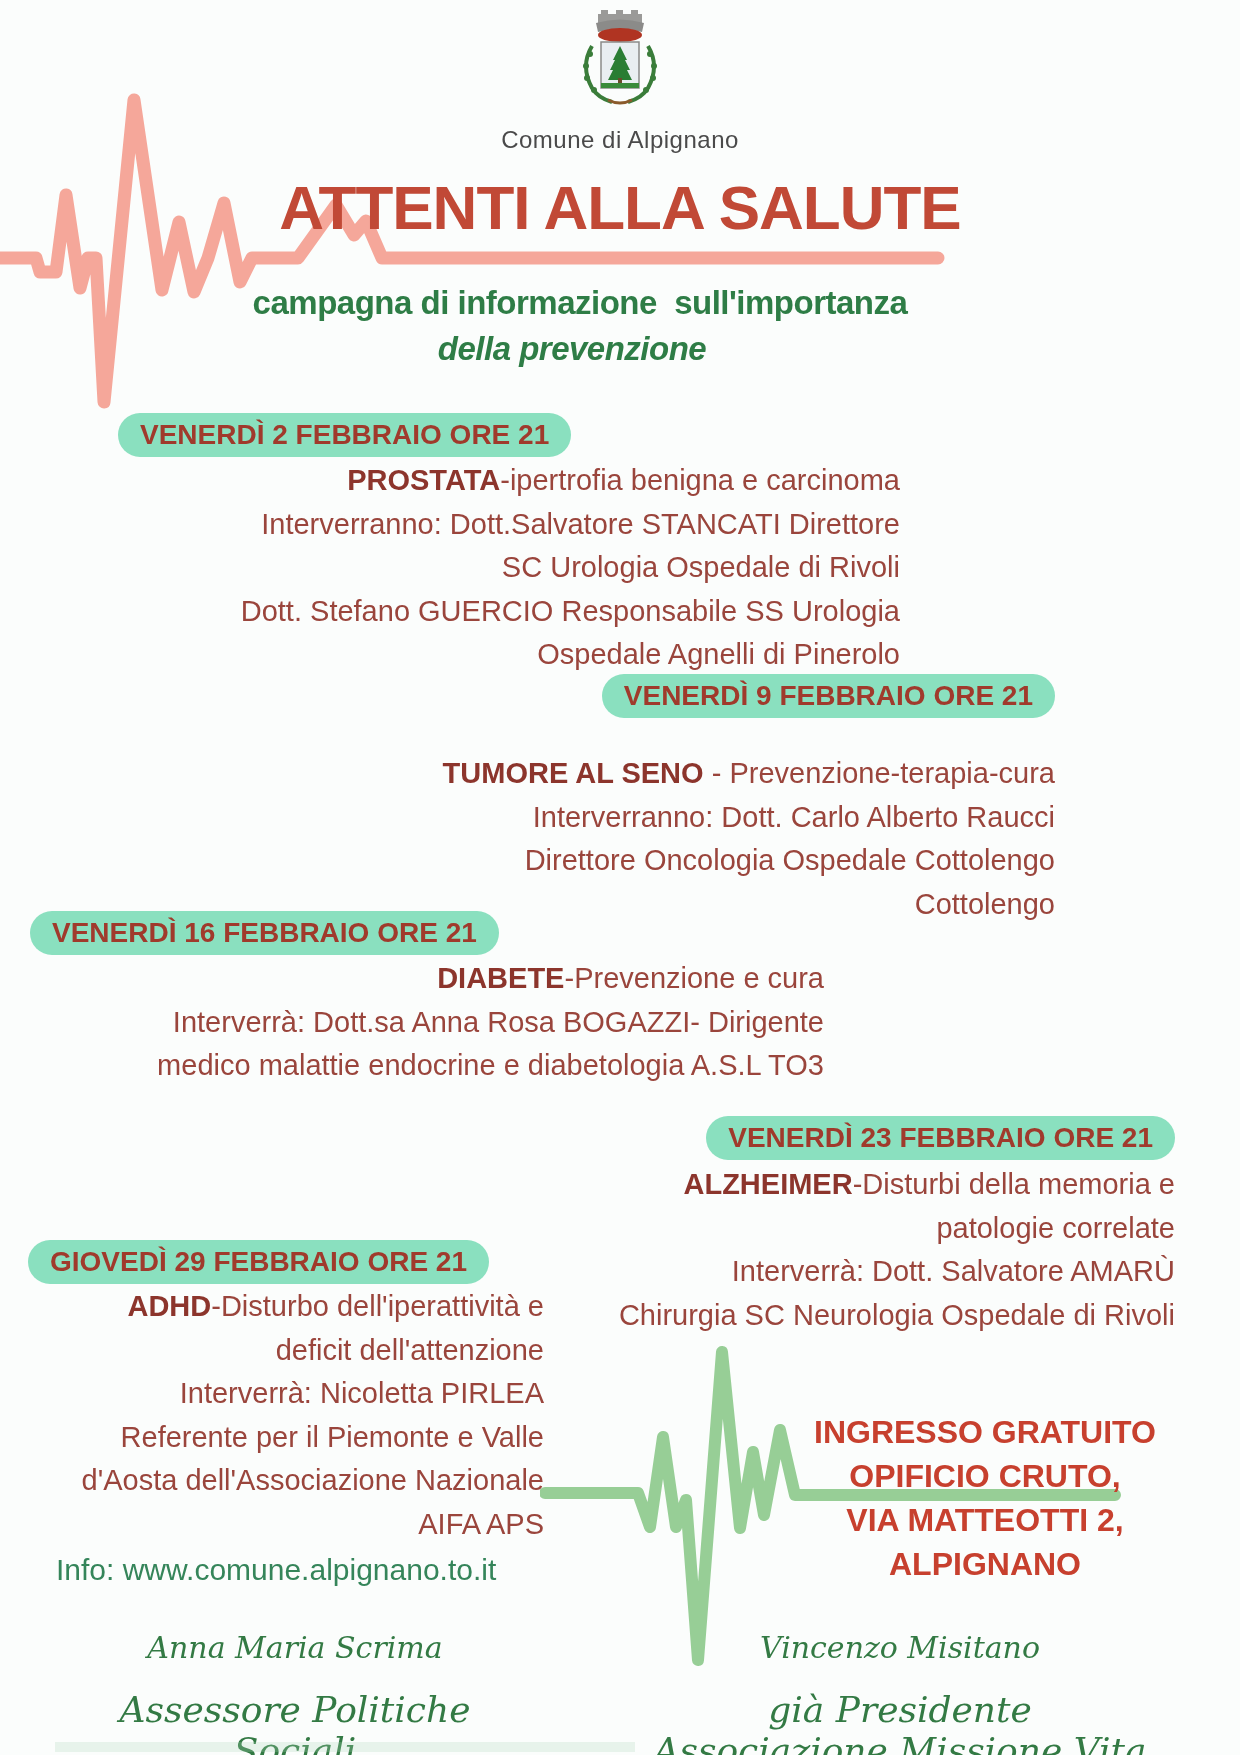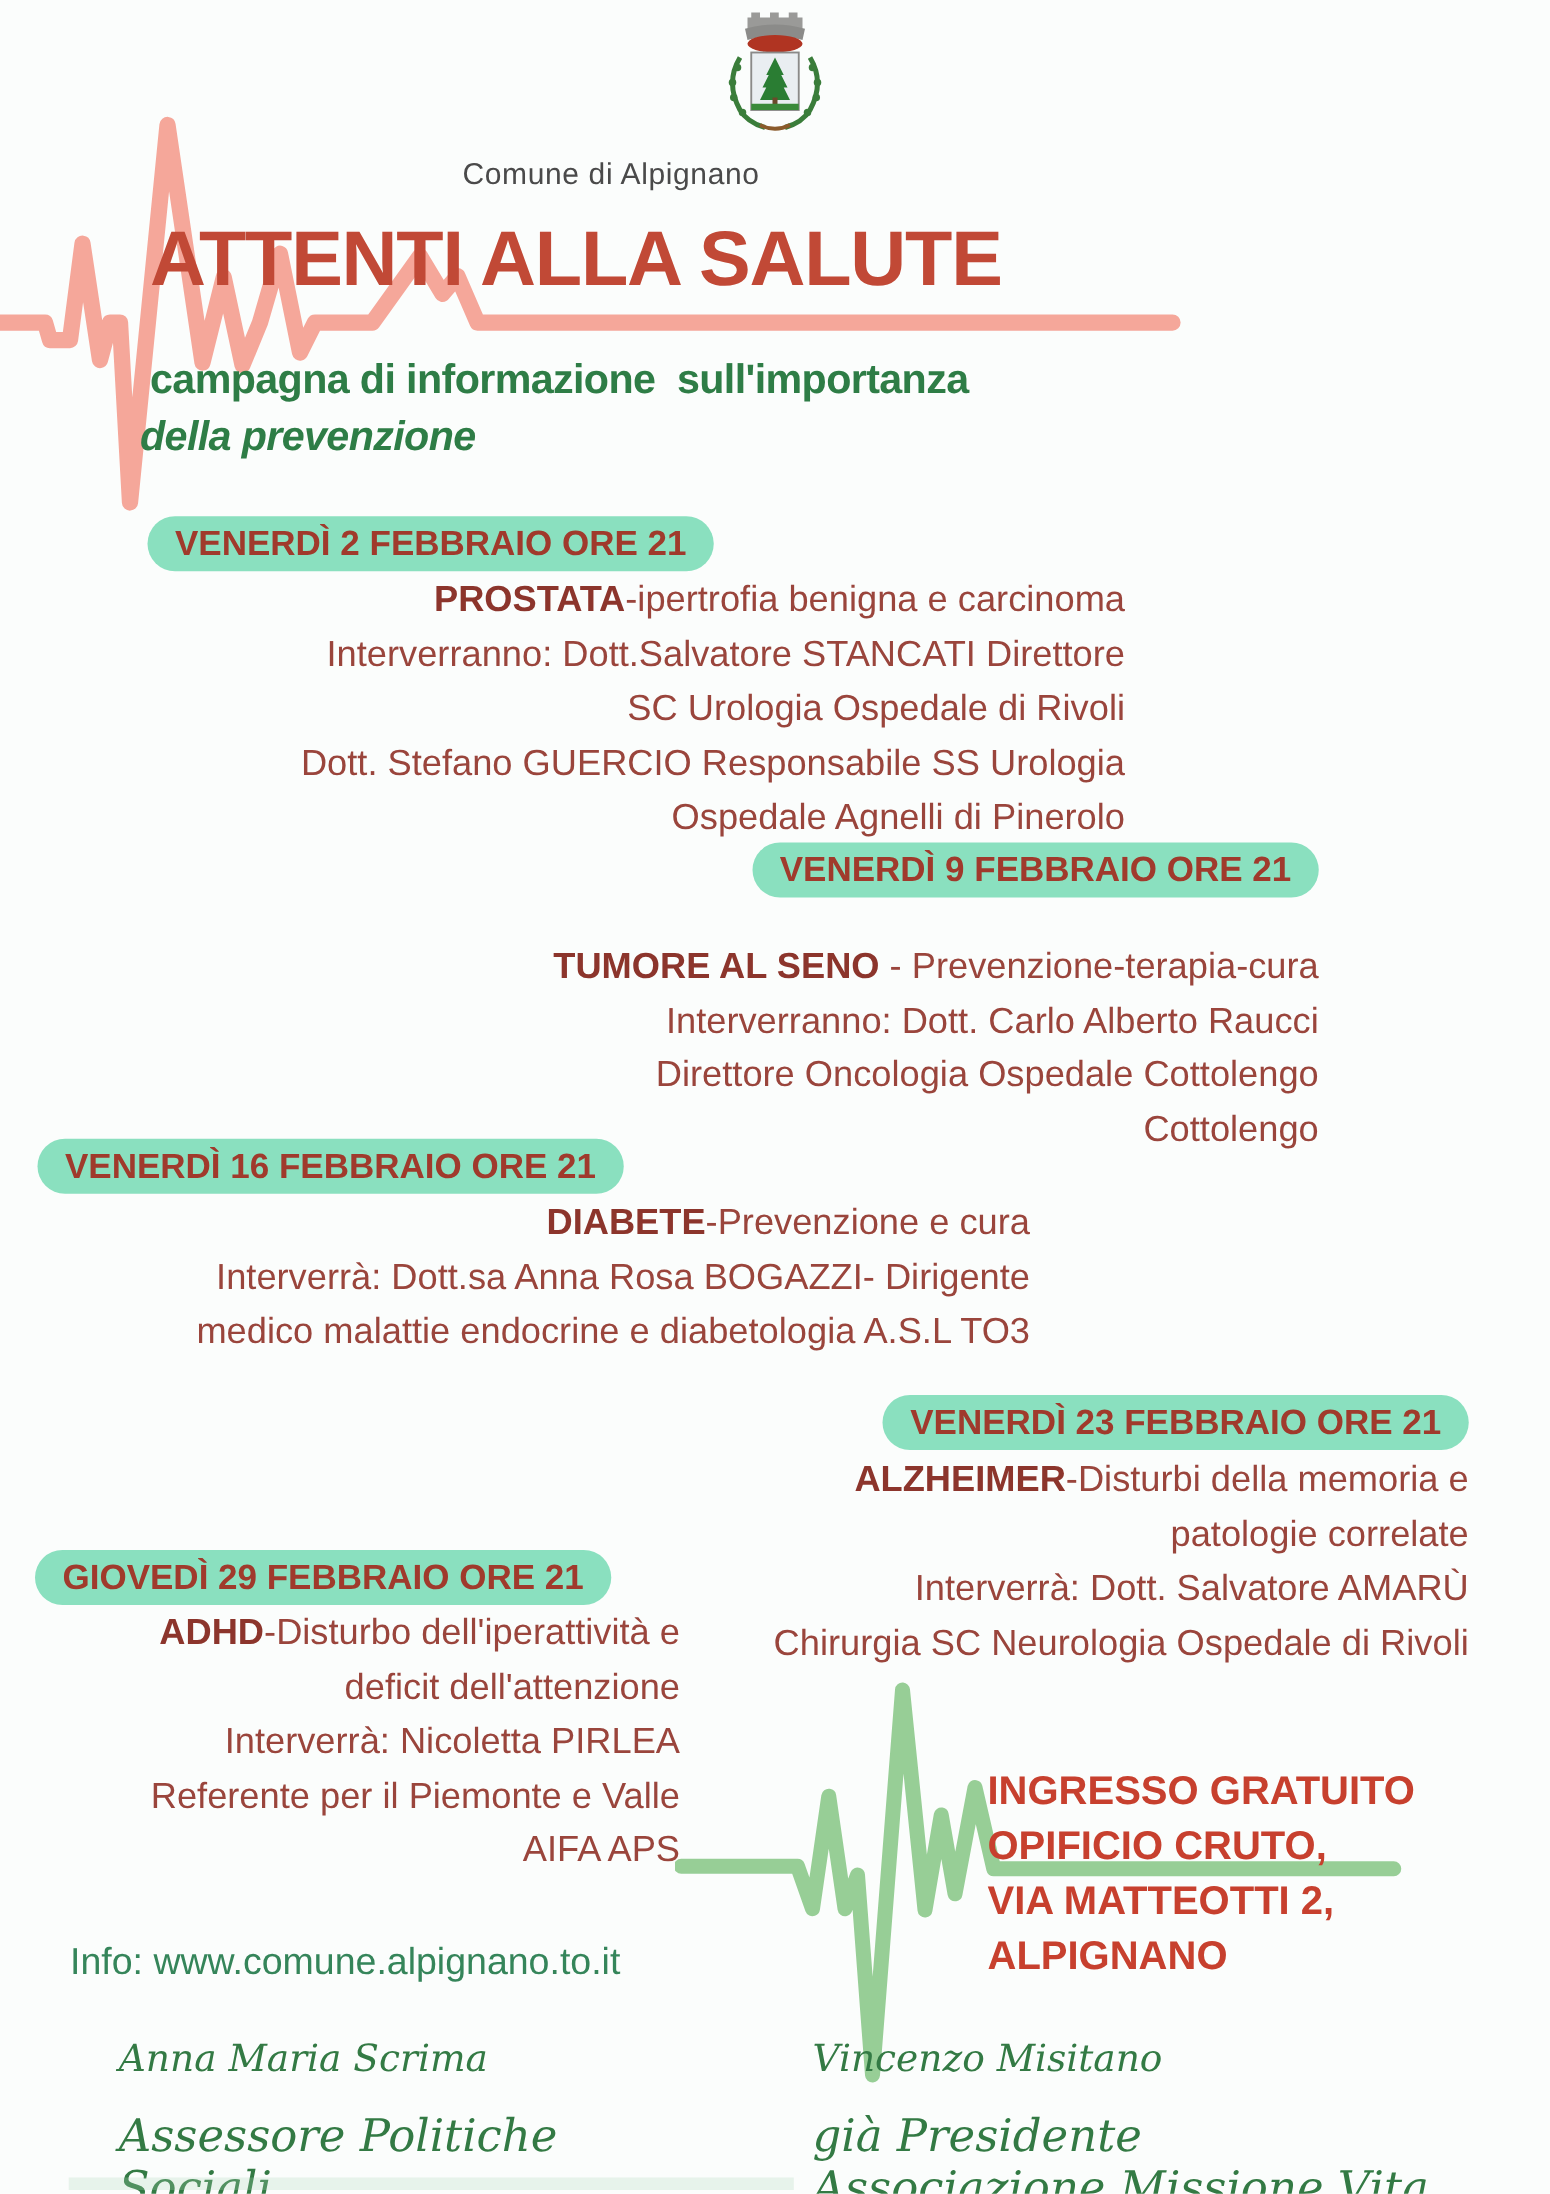--- a/index.html
+++ b/index.html
@@ -1,19 +1,19 @@
 <!DOCTYPE html>
 <html><head>
 <meta charset="utf-8">
 <style>
   html,body{margin:0;padding:0;}
   body{font-family:"Liberation Sans","DejaVu Sans",sans-serif;}
   .poster{position:relative;width:1240px;height:1755px;background:#fbfdfc;overflow:hidden;}
   .abs{position:absolute;}
-  .center{}
+  .center{text-align:center;}
   .right{text-align:right;}
   .muni{font-size:24px;color:#4a4a4a;letter-spacing:0.5px;}
   .title{font-size:62px;font-weight:900;color:#c14936;letter-spacing:-1px;white-space:nowrap;}
   .subtitle{font-size:33px;font-weight:700;color:#2e7d46;letter-spacing:-0.5px;white-space:pre;}
   .pill{display:inline-block;background:#8ae0bf;border-radius:24px;height:44px;line-height:44px;
         padding:0 22px;font-size:28px;font-weight:800;color:#a03a2c;white-space:nowrap;}
   .evline{font-size:29px;line-height:43.5px;color:#9a453c;white-space:nowrap;text-align:right;}
   .evline b{color:#8c352c;font-weight:800;}
   .info{font-size:30px;color:#35855a;}
   .venue{font-size:32px;line-height:44px;font-weight:800;color:#c7402e;}
@@ -106,20 +106,21 @@
   </div>
 
   <div class="abs pill" style="left:28px;top:1240px;">GIOVEDÌ 29 FEBBRAIO ORE 21</div>
   <div class="abs" style="left:44px;top:1285px;width:500px;">
     <div class="evline">
       <b>ADHD</b><span>-Disturbo dell'iperattività e</span>
     </div>
     <div class="evline">deficit dell'attenzione</div>
     <div class="evline">Interverrà: Nicoletta PIRLEA</div>
     <div class="evline">Referente per il Piemonte e Valle</div>
+    <div class="evline">d'Aosta dell'Associazione Nazionale</div>
     <div class="evline">AIFA APS</div>
   </div>
 
   <div class="abs info" style="left:56px;top:1553px;">Info: www.comune.alpignano.to.it</div>
 
   <div class="abs center venue" style="left:790px;top:1410px;width:390px;">
     <div>INGRESSO GRATUITO</div>
     <div>OPIFICIO CRUTO,</div>
     <div>VIA MATTEOTTI 2,</div>
     <div>ALPIGNANO</div>

